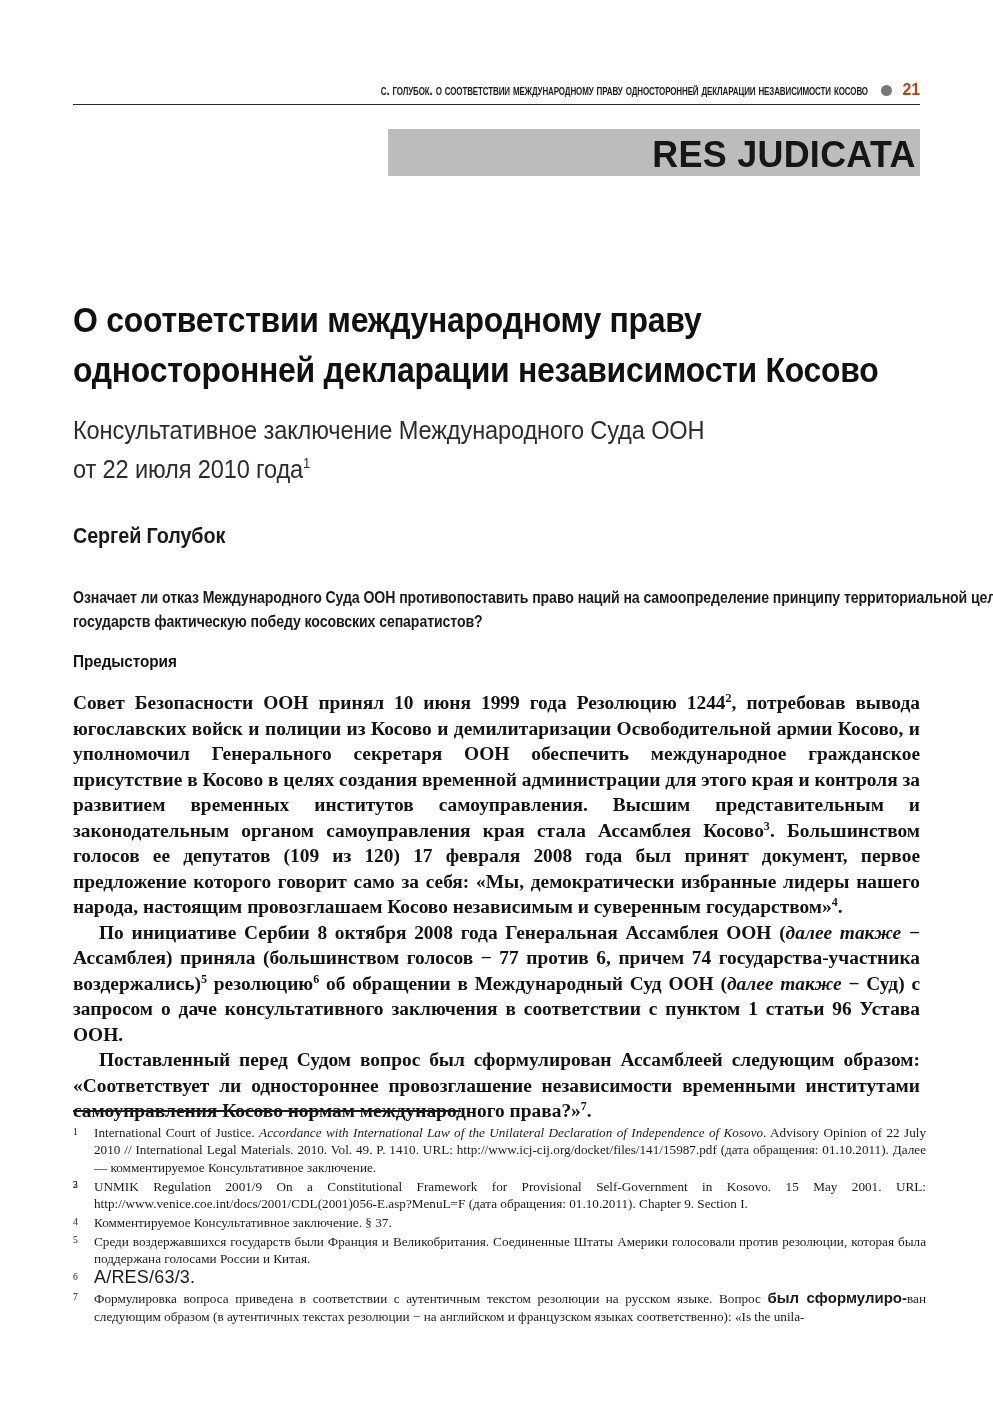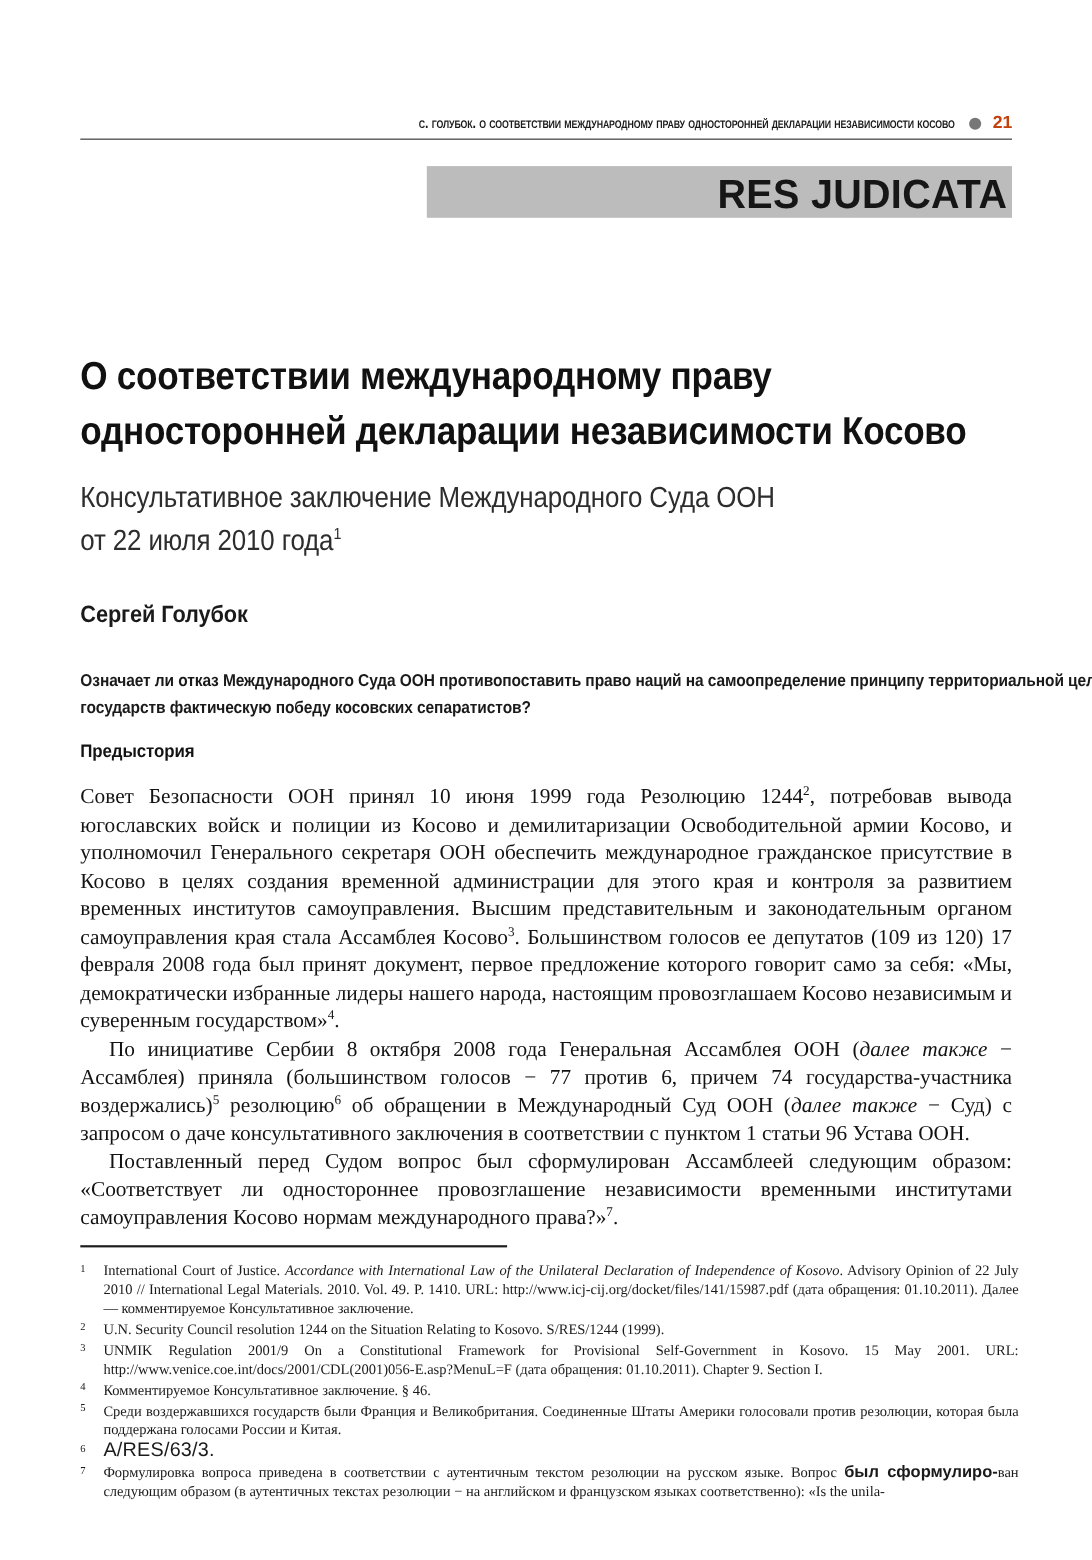--- a/index.html
+++ b/index.html
@@ -12,21 +12,20 @@
     height: 1418px;
     position: relative;
     font-family: "Liberation Serif", serif;
     color: #1a1a1a;
     overflow: hidden;
   }
 
   .page {
     position: absolute;
     inset: 0;
-    margin-top: 22px;
   }
 
   
   .runhead {
     position: absolute;
     left: 73px;
     right: 73px;
     top: 78px;
     height: 24px;
     display: flex;
@@ -179,20 +178,21 @@
     left: 73px;
     right: 73px;
     top: 690px;
     font-family: "Liberation Serif", serif;
     font-size: 19.4px;
     line-height: 25.5px;
     color: #121212;
     text-align: justify;
     text-justify: inter-word;
     hyphens: manual;
+    font-weight: bold;
   }
   .body-col p {
     margin: 0;
   }
   .body-col p + p {
     text-indent: 26px;
   }
   .body-col sup {
     font-size: 0.62em;
     vertical-align: super;
@@ -278,21 +278,21 @@
 
   <div class="body-col">
       <p>Совет Безопасности ООН принял 10 июня 1999 года Резолюцию 1244<sup>2</sup>, потребовав вывода югославских войск и полиции из Косово и демилитаризации Освободительной армии Косово, и уполномочил Генерального секретаря ООН обеспечить международное гражданское присутствие в Косово в целях создания временной администрации для этого края и контроля за развитием временных институтов самоуправления. Высшим представительным и законодательным органом самоуправления края стала Ассамблея Косово<sup>3</sup>. Большинством голосов ее депутатов (109 из 120) 17 февраля 2008 года был принят документ, первое предложение которого говорит само за себя: «Мы, демократически избранные лидеры нашего народа, настоящим провозглашаем Косово независимым и суверенным государством»<sup>4</sup>.</p>
       <p>По инициативе Сербии 8 октября 2008 года Генеральная Ассамблея ООН (<i>далее также</i> − Ассамблея) приняла (большинством голосов − 77 против 6, причем 74 государства-участника воздержались)<sup>5</sup> резолюцию<sup>6</sup> об обращении в Международный Суд ООН (<i>далее также</i> − Суд) с запросом о даче консультативного заключения в соответствии с пунктом 1 статьи 96 Устава ООН.</p>
       <p>Поставленный перед Судом вопрос был сформулирован Ассамблеей следующим образом: «Соответствует ли одностороннее провозглашение независимости временными институтами самоуправления Косово нормам международного права?»<sup>7</sup>.</p>
     </div>
 
   <div class="fn-rule"></div>
   <div class="footnotes">
       <div class="fn"><span class="fn-num">1</span><span>International Court of Justice. <i>Accordance with International Law of the Unilateral Declaration of Independence of Kosovo</i>. Advisory Opinion of 22 July 2010 // International Legal Materials. 2010. Vol. 49. P. 1410. URL: http://www.icj-cij.org/docket/files/141/15987.pdf (дата обращения: 01.10.2011). Далее — комментируемое Консультативное заключение.</span></div>
-      <div class="fn"><span class="fn-num">2</span><span>U.N. Security Council resolution 1244 on the Situation Relating to Kosovo.  S/RES/1244 (1999).</span></div>
+      <div class="fn"><span class="fn-num">2</span></div>
       <div class="fn"><span class="fn-num">3</span><span>UNMIK Regulation 2001/9 On a Constitutional Framework for Provisional Self-Government in Kosovo. 15 May 2001. URL: http://www.venice.coe.int/docs/2001/CDL(2001)056-E.asp?MenuL=F (дата обращения: 01.10.2011). Chapter 9. Section I.</span></div>
-      <div class="fn"><span class="fn-num">4</span><span>Комментируемое Консультативное заключение. § 46.</span></div>
+      <div class="fn"><span class="fn-num">4</span><span>Комментируемое Консультативное заключение. § 37.</span></div>
       <div class="fn"><span class="fn-num">5</span><span>Среди воздержавшихся государств были Франция и Великобритания. Соединенные Штаты Америки голосовали против резолюции, которая была поддержана голосами России и Китая.</span></div>
       <div class="fn"><span class="fn-num">6</span><span><span class="sans">A/RES/63/3.</span></span></div>
       <div class="fn"><span class="fn-num">7</span><span>Формулировка вопроса приведена в соответствии с аутентичным текстом резолюции на русском языке. Вопрос <b>был сформулиро-</b>ван следующим образом (в аутентичных текстах резолюции − на английском и французском языках соответственно): «Is the unila-</span></div>
     </div>
 
 </div>
 
 </body></html>

